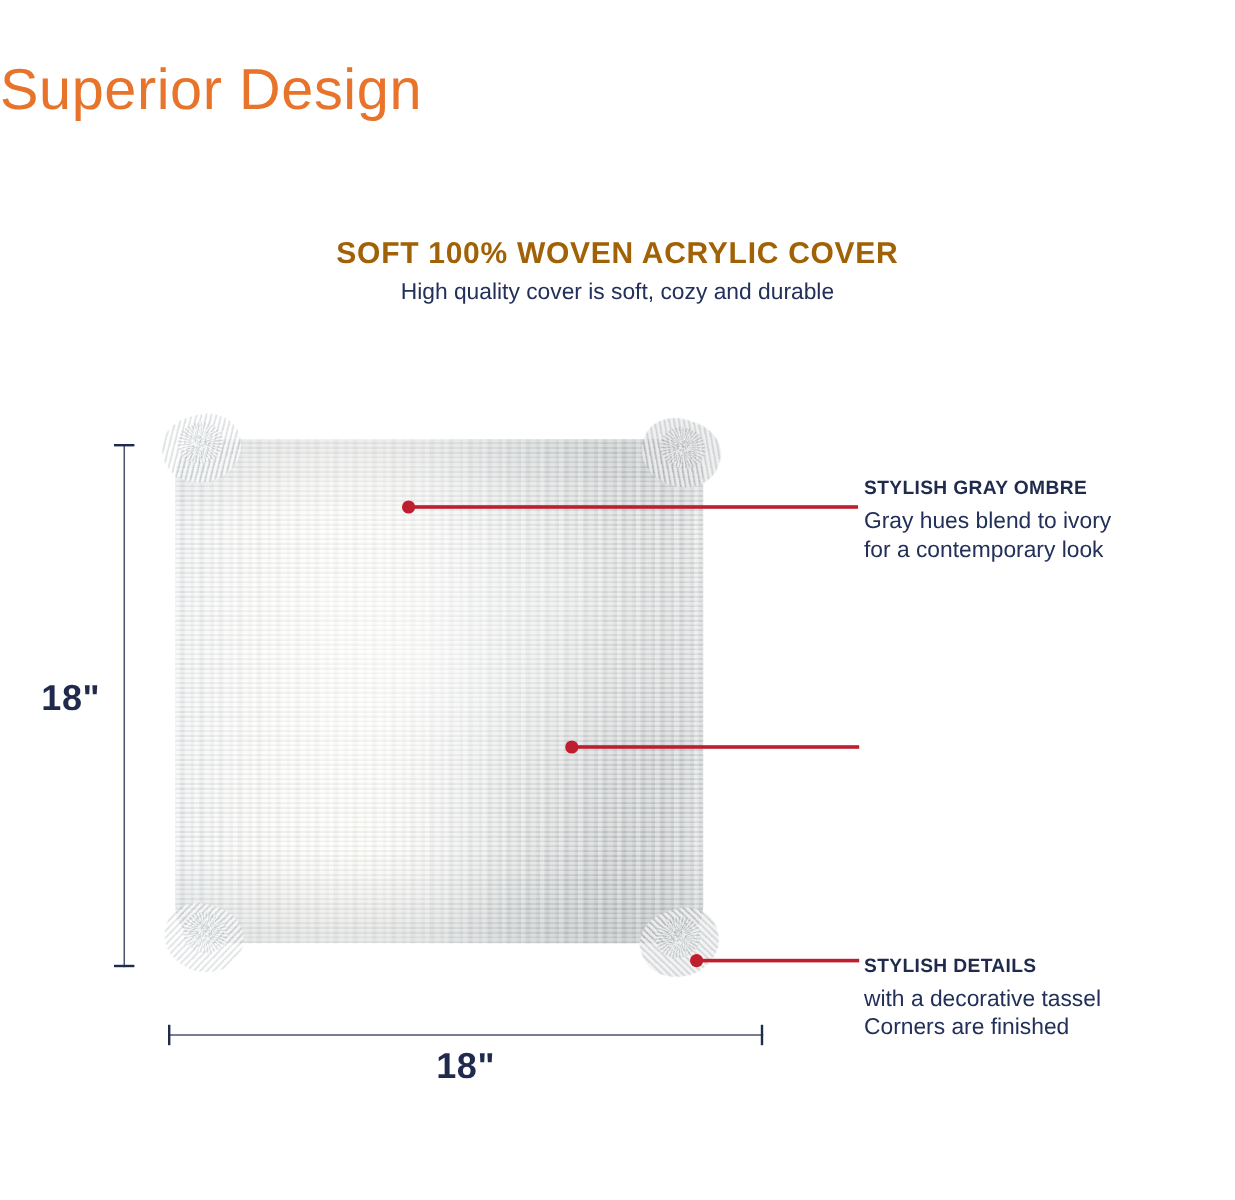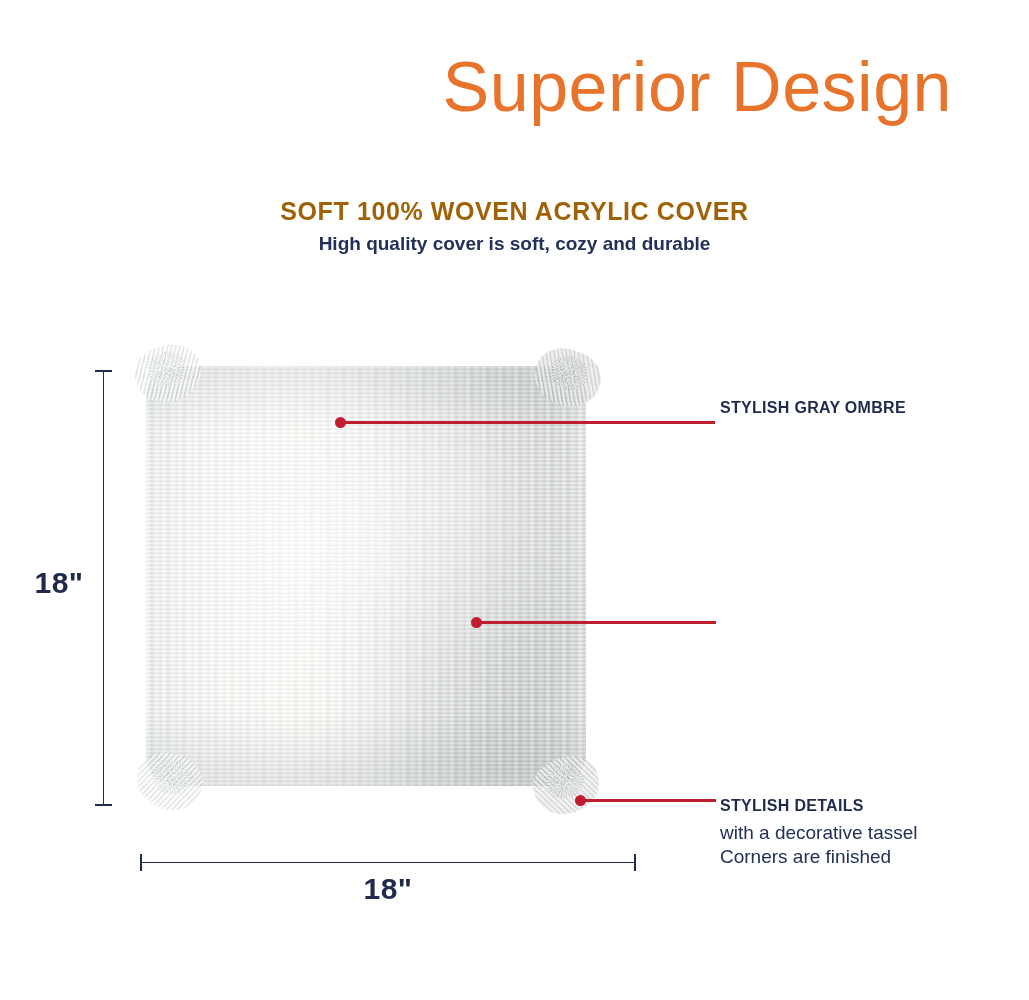--- a/index.html
+++ b/index.html
@@ -18,22 +18,22 @@
     background: #ffffff;
     overflow: hidden;
   }
 
   
   #main-title {
     position: absolute;
     left: 0;
     top: 52px;
     width: 952px;
-    text-align: right;
-    font-size: 70px;
+    text-align: left;
+    font-size: 48px;
     line-height: 1;
     font-weight: 300;
     letter-spacing: 0.5px;
     color: #E8742C;
     white-space: nowrap;
   }
   #sub-headline {
     position: absolute;
     left: 0;
     top: 198px;
@@ -47,21 +47,21 @@
     white-space: nowrap;
   }
   #sub-description {
     position: absolute;
     left: 0;
     top: 233px;
     width: 1029px;
     text-align: center;
     font-size: 19px;
     line-height: 1.2;
-    font-weight: 700;
+    font-weight: 400;
     color: #22305A;
     white-space: nowrap;
   }
 
   
   #pillow-figure {
     position: absolute;
     left: 126px;
     top: 330px;
     width: 480px;
@@ -332,20 +332,24 @@
   </div>
   <div class="leader" id="leader-2">
     <div class="dot"></div>
   </div>
   <div class="leader" id="leader-3">
     <div class="dot"></div>
   </div>
 
   <div class="callout" id="callout-1">
     <div class="callout-title">STYLISH GRAY OMBRE</div>
+    <div class="callout-desc">
+      <div>Gray hues blend to ivory</div>
+      <div>for a contemporary look</div>
+    </div>
   </div>
 
 
   <div class="callout" id="callout-3">
     <div class="callout-title">STYLISH DETAILS</div>
     <div class="callout-desc">
       <div>with a decorative tassel</div>
       <div>Corners are finished</div>
     </div>
   </div>

